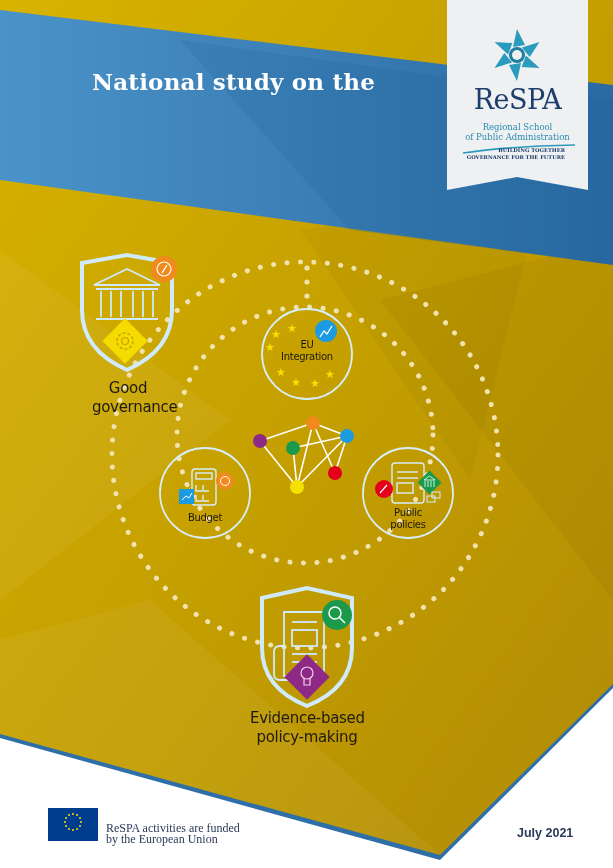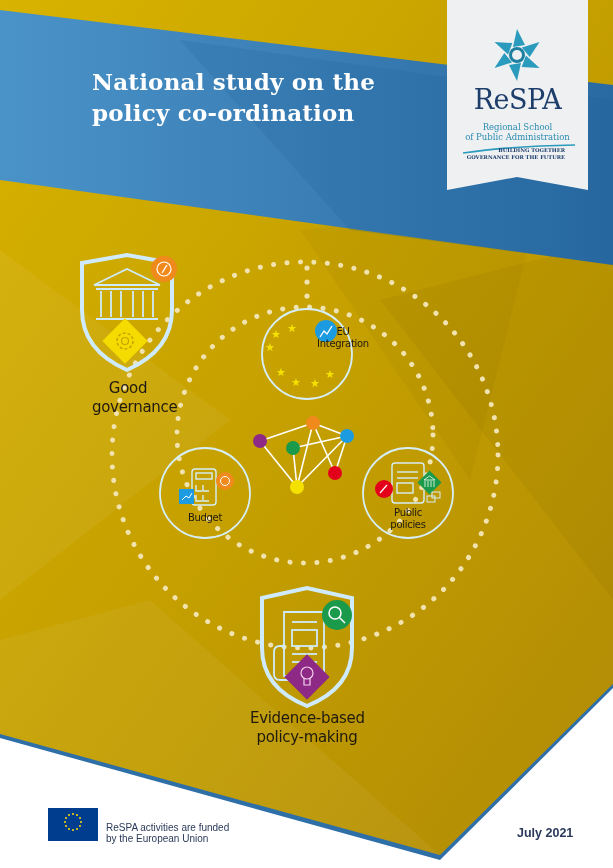--- a/index.html
+++ b/index.html
@@ -8,21 +8,21 @@
   .title{position:absolute;left:48px;top:66px;width:400px;color:#ffffff;font-family:"DejaVu Serif",serif;font-weight:bold;font-size:23px;line-height:31px;letter-spacing:0.2px;margin-left:44px;}
   .title div{white-space:nowrap;}
   .logo{position:absolute;left:447px;top:0;width:132px;height:190px;}
   .logo-name{position:absolute;left:0;top:84px;width:141px;text-align:center;font-family:"DejaVu Serif",serif;color:#1d3d6b;font-size:27px;letter-spacing:-0.5px;}
   .logo-sub{position:absolute;left:0;top:122px;width:141px;text-align:center;font-family:"DejaVu Serif",serif;color:#2a8bb0;font-size:8.5px;line-height:10px;}
   .logo-tag{position:absolute;right:14px;top:147px;width:130px;text-align:right;font-family:"DejaVu Serif",serif;color:#1d3d6b;font-size:5.2px;line-height:6.5px;font-weight:bold;}
   .label{position:absolute;color:#1f1a10;text-align:center;white-space:nowrap;font-family:"DejaVu Sans",sans-serif;}
   .lbl-big{font-size:15px;line-height:19px;letter-spacing:-0.3px;}
   .lbl-small{font-size:10px;line-height:12px;letter-spacing:-0.3px;}
   .footer-eu{position:absolute;left:48px;top:808px;width:50px;height:33px;background:#003d8f;}
-  .footer-text{position:absolute;left:106px;top:823px;font-family:Liberation Sans, sans-serif;font-size:10px;line-height:10.5px;color:#2b3a5a;}
+  .footer-text{position:absolute;left:106px;top:823px;font-family:Liberation Serif, serif;font-size:12px;line-height:10.5px;color:#2b3a5a;}
   .date{position:absolute;left:517px;top:826px;font-family:"Liberation Sans",sans-serif;font-size:12.5px;color:#2b3a5a;font-weight:bold;}
 </style>
 </head>
 <body>
 
 <svg class="bg" viewBox="0 0 613 868" xmlns="http://www.w3.org/2000/svg">
   <defs>
     <linearGradient id="gold" x1="0" y1="0" x2="1" y2="1">
       <stop offset="0" stop-color="#d8b300"></stop>
       <stop offset="0.5" stop-color="#c49f00"></stop>
@@ -197,21 +197,20 @@
       <circle cx="69" cy="829" r="1"></circle>
       <circle cx="66" cy="826" r="1"></circle>
     <circle cx="65" cy="822" r="1"></circle>
       <circle cx="66" cy="818" r="1"></circle>
       <circle cx="69" cy="815" r="1"></circle>
   </g>
 </svg>
 
 <div class="title">
   <div>National study on the</div>
-  <div>policy co-ordination</div>
 </div>
 
 <div class="logo">
   <div class="logo-name">ReSPA</div>
   <div class="logo-sub">
     <div>Regional School</div>
     <div>of Public Administration</div>
   </div>
   <div class="logo-tag">
     <div>BUILDING TOGETHER</div>
@@ -220,21 +219,21 @@
 </div>
 
 <div class="label lbl-big" style="left:92px;top:379px;width:72px;">
   <div>Good</div>
   <div>governance</div>
 </div>
 <div class="label lbl-big" style="left:250px;top:709px;width:114px;">
   <div>Evidence-based</div>
   <div>policy-making</div>
 </div>
-<div class="label lbl-small" style="left:277px;top:326px;width:60px;margin-left:36px;">
+<div class="label lbl-small" style="left:277px;top:339px;width:60px;">
   <div>EU</div>
   <div>Integration</div>
 </div>
 <div class="label lbl-small" style="left:180px;top:512px;width:50px;">
   <div>Budget</div>
 </div>
 <div class="label lbl-small" style="left:383px;top:507px;width:50px;">
   <div>Public</div>
   <div>policies</div>
 </div>

